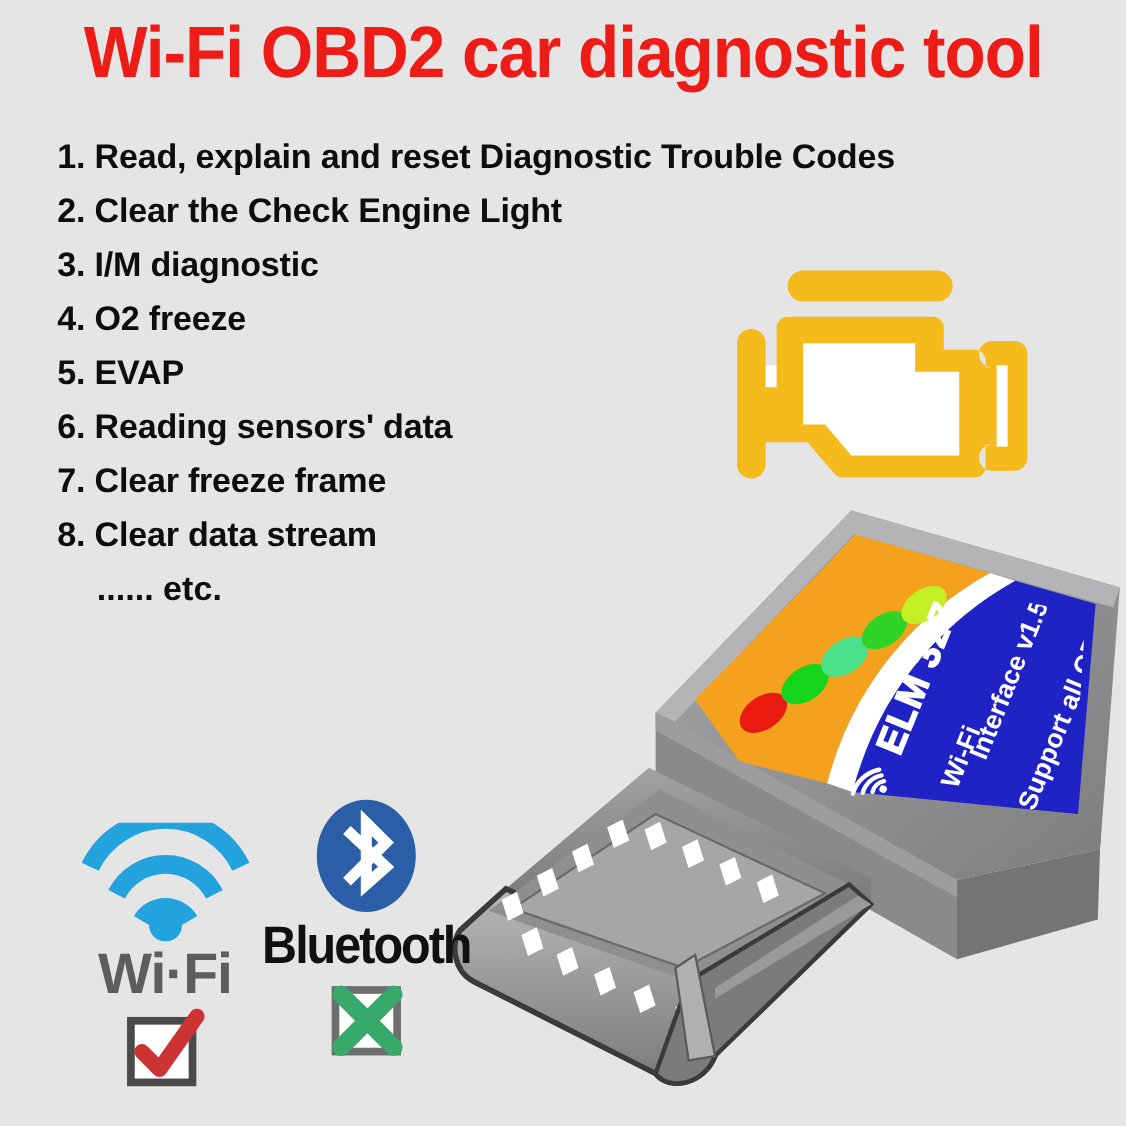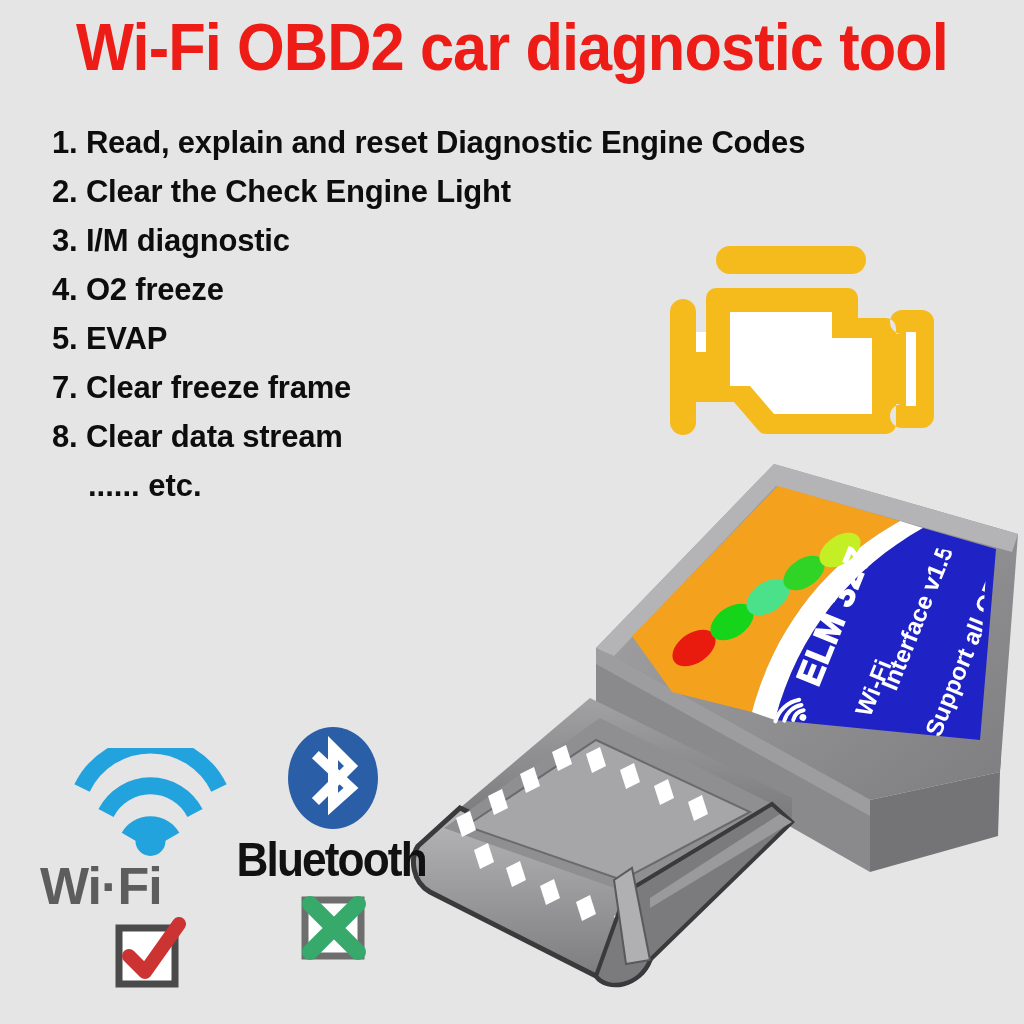--- a/index.html
+++ b/index.html
@@ -80,20 +80,21 @@
 
   .lbl-text {
     fill: #ffffff;
     font-family: "Liberation Sans", sans-serif;
     font-weight: bold;
   }
 
   
   .badge {
     position: absolute;
+    text-align: center;
   }
   #wifi-badge  { left: 40px;  top: 748px; width: 220px; }
   #bt-badge    { left: 228px; top: 724px; width: 210px; }
 
   .badge-glyph { height: 112px; }
   .badge-glyph svg { display: block; margin: 0 auto; }
 
   .badge-word {
     font-weight: bold;
     line-height: 1;
@@ -119,37 +120,41 @@
 </head>
 <body>
 
 <div id="page">
 
   <div id="title">Wi-Fi OBD2 car diagnostic tool</div>
 
   <ul id="feature-list">
     <li>
       <span class="num">1.</span>
-      <span>Read, explain and reset Diagnostic Engine Codes</span>
+      <span>Read, explain and reset Diagnostic Trouble Codes</span>
     </li>
     <li>
       <span class="num">2.</span>
       <span>Clear the Check Engine Light</span>
     </li>
     <li>
       <span class="num">3.</span>
       <span>I/M diagnostic</span>
     </li>
     <li>
       <span class="num">4.</span>
       <span>O2 freeze</span>
     </li>
     <li>
       <span class="num">5.</span>
       <span>EVAP</span>
+    </li>
+    <li>
+      <span class="num">6.</span>
+      <span>Reading sensors' data</span>
     </li>
     <li>
       <span class="num">7.</span>
       <span>Clear freeze frame</span>
     </li>
     <li>
       <span class="num">8.</span>
       <span>Clear data stream</span>
     </li>
     <li class="etc">...... etc.</li>

